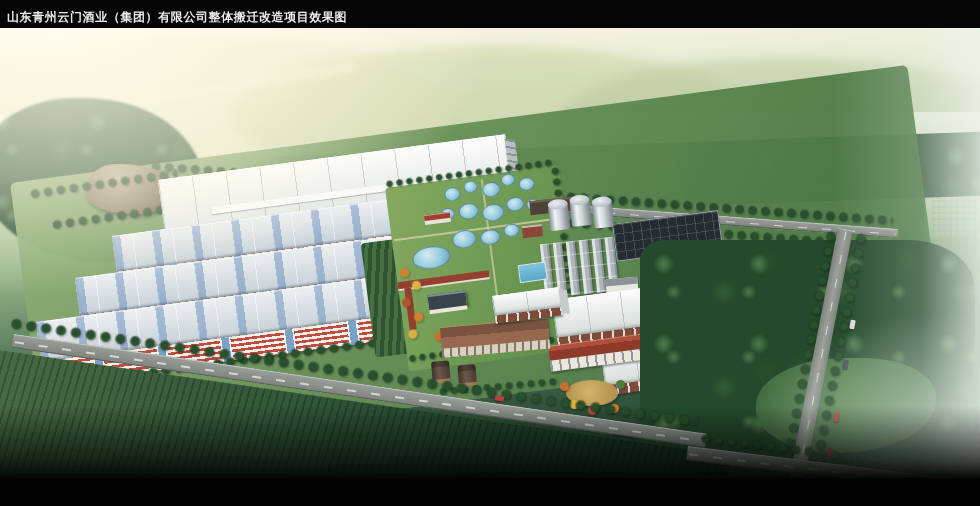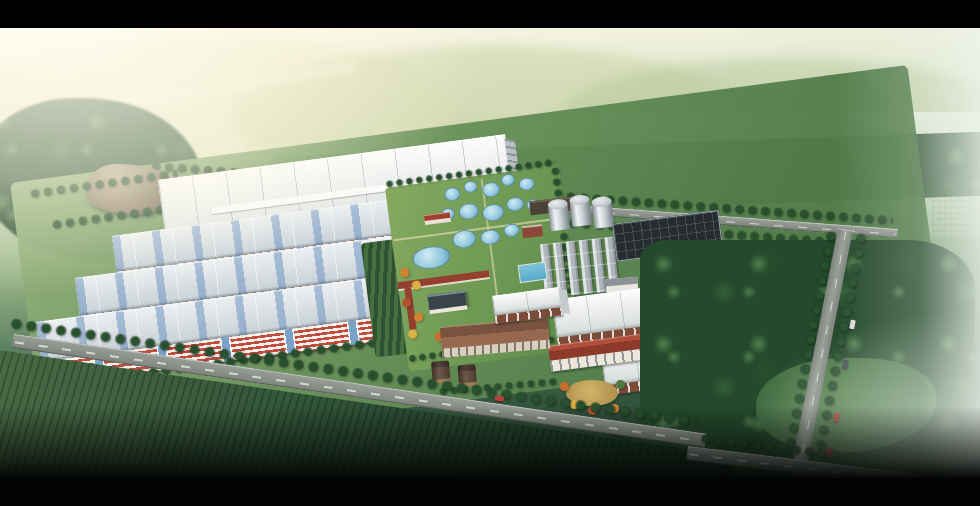--- a/index.html
+++ b/index.html
@@ -71,20 +71,23 @@
   .field{background-image:
      repeating-linear-gradient(98deg,rgba(0,0,0,.22) 0 2px,transparent 2px 7px),
      linear-gradient(105deg,#4a6d45 0%,#33573a 40%,#1e3d28 75%,#142e1d 100%);}
   .ov{position:absolute;inset:0;pointer-events:none;}
 </style>
 </head>
 <body>
 
 <div id="stage">
 
+  <div id="titlebar">
+    <div class="t">山东青州云门酒业（集团）有限公司整体搬迁改造项目效果图</div>
+  </div>
 
   <div id="scene">
 
     <div class="abs hill" style="left:-70px;top:8px;width:520px;height:150px;background:#e9e6c6;opacity:.75;"></div>
     <div class="abs hill" style="left:230px;top:18px;width:520px;height:140px;background:#ccd5a8;opacity:.6;"></div>
     <div class="abs hill" style="left:560px;top:30px;width:460px;height:120px;background:#b7c79d;opacity:.5;"></div>
     <div class="abs" style="left:-12px;top:62px;width:370px;height:11px;background:#f2edd4;opacity:.55;transform:rotate(-9deg);filter:blur(2px);"></div>
 
     <div class="abs" style="left:600px;top:84px;width:380px;height:126px;filter:blur(.6px);">
       <div class="cb" style="left:4px;width:34px;height:62px;"></div>

